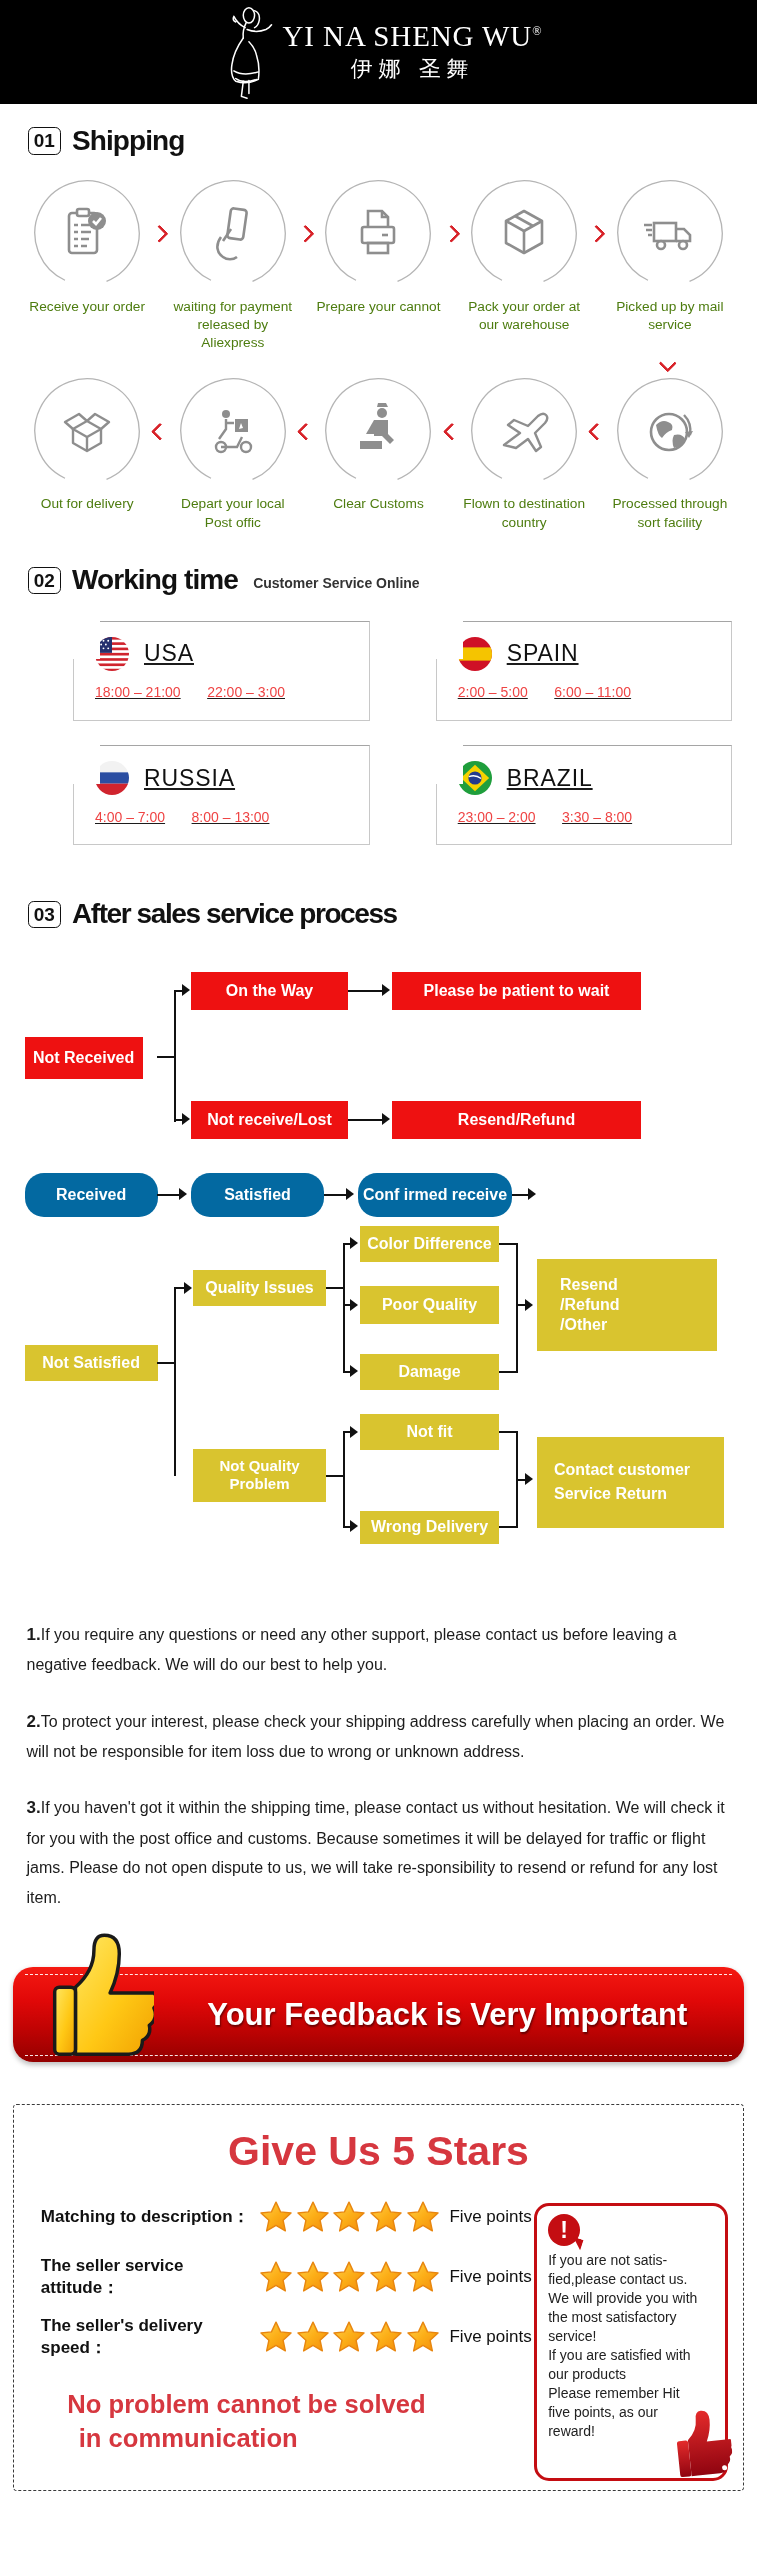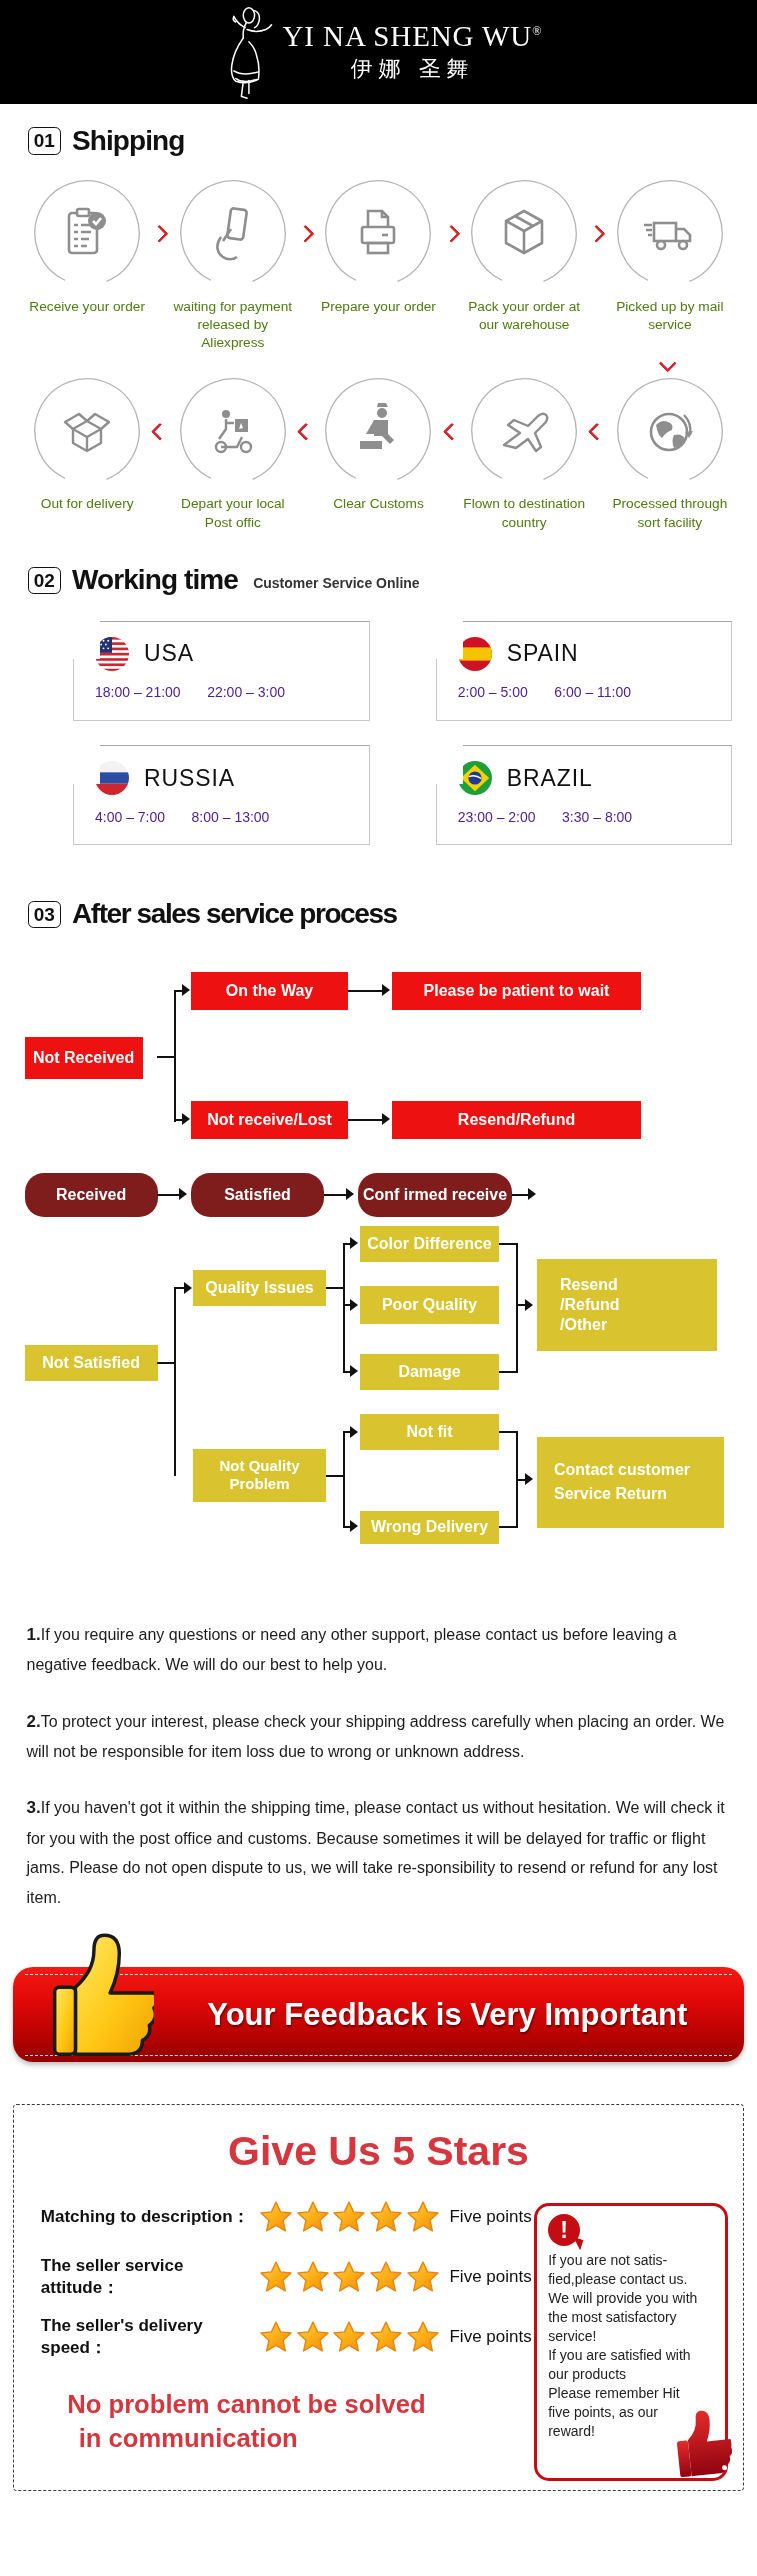--- a/index.html
+++ b/index.html
@@ -29,33 +29,33 @@
   .step .lbl{margin-top:9.5px;font-size:13.7px;color:#4d7c0f;text-align:center;line-height:1.35;max-width:142px;}
   .chev{width:10.4px;height:10.4px;border-right:3.8px solid #d8232a;border-bottom:3.8px solid #d8232a;border-radius:1.9px;margin-top:49px;flex:none;}
   .chev.r{transform:rotate(-45deg);}
   .chev.l{transform:rotate(135deg);}
   .chev.d{transform:rotate(45deg);margin:0;}
   .down-row{display:flex;justify-content:flex-end;padding-right:83px;margin-top:3.8px;}
 
   
   .work{margin-top:32px;}
   .cards{display:grid;grid-template-columns:1fr 1fr;column-gap:66px;row-gap:24.6px;margin:24.6px 24.6px 0 73px;}
-  .card{position:relative;border:0.9px solid #c8c8c8;border-top:1.9px solid #a5a5a5;height:98px;background:#fff;}
+  .card{position:relative;border:0.9px solid #c8c8c8;border-top:1.9px solid #a5a5a5;height:98px;background:#fff;text-decoration:underline;}
   .card .notch{position:absolute;top:-2.8px;left:-1.9px;width:28px;height:40px;background:#fff;}
   .card .crow{display:flex;align-items:center;gap:15px;padding:15px 0 0 21px;}
   .flag{width:34px;height:34px;border-radius:50%;overflow:hidden;flex:none;}
   .country{font-size:23px;color:#111;letter-spacing:0.9px;}
-  .times{display:flex;gap:26.5px;font-size:14px;color:#4c1d95;padding:13.3px 0 0 21px;}
+  .times{display:flex;gap:26.5px;font-size:14px;color:#ef4444;padding:13.3px 0 0 21px;}
 
   
   .after{margin-top:53px;}
   .flow{position:relative;height:613px;margin-top:26.5px;}
   .fb{position:absolute;color:#fff;font-weight:bold;font-size:16px;display:flex;flex-direction:column;align-items:center;justify-content:center;text-align:center;line-height:1.25;}
   .fb.red{background:#ee1111;}
-  .fb.or{background:#7f1d1d;border-radius:19px;}
+  .fb.or{background:#0369a1;border-radius:19px;}
   .fb.ye{background:#d9c42f;}
   .ln{position:absolute;background:#111;}
   .ar{position:absolute;width:0;height:0;border:6.6px solid transparent;border-left:8.5px solid #111;border-right:none;}
 
   
   .notes{margin:49px 26.5px 0;}
   .notes p{font-size:16px;line-height:1.85;color:#1c1c1c;margin:0 0 25.6px;}
   .notes b{font-size:17px;}
 
   
@@ -175,21 +175,21 @@
         <svg class="pic" viewBox="0 0 64 64">
             <g stroke="#8e8e8e" fill="none" stroke-width="2.6">
               <path d="M22 26V10h14l6 6v10"></path>
               <path d="M36 10v6h6"></path>
               <rect x="16" y="26" width="32" height="16" rx="2"></rect>
               <path d="M36 34h6"></path>
               <rect x="22" y="42" width="20" height="10"></rect>
             </g>
           </svg>
         </div>
-      <div class="lbl">Prepare your order</div>
+      <div class="lbl">Prepare your cannot</div>
     </div>
     <span class="chev r"></span>
     <div class="step">
       <div class="arc">
           <svg viewBox="0 0 116 116">
             <circle cx="58" cy="58" r="55" fill="none" stroke="#b5b5b5" stroke-width="1.4" stroke-dasharray="300 45" transform="rotate(115 58 58)"></circle>
           </svg>
         <svg class="pic" viewBox="0 0 64 64">
             <g stroke="#8e8e8e" fill="none" stroke-width="2.6" stroke-linejoin="round">
               <path d="M32 10 L50 20 V42 L32 52 L14 42 V20 Z"></path>

